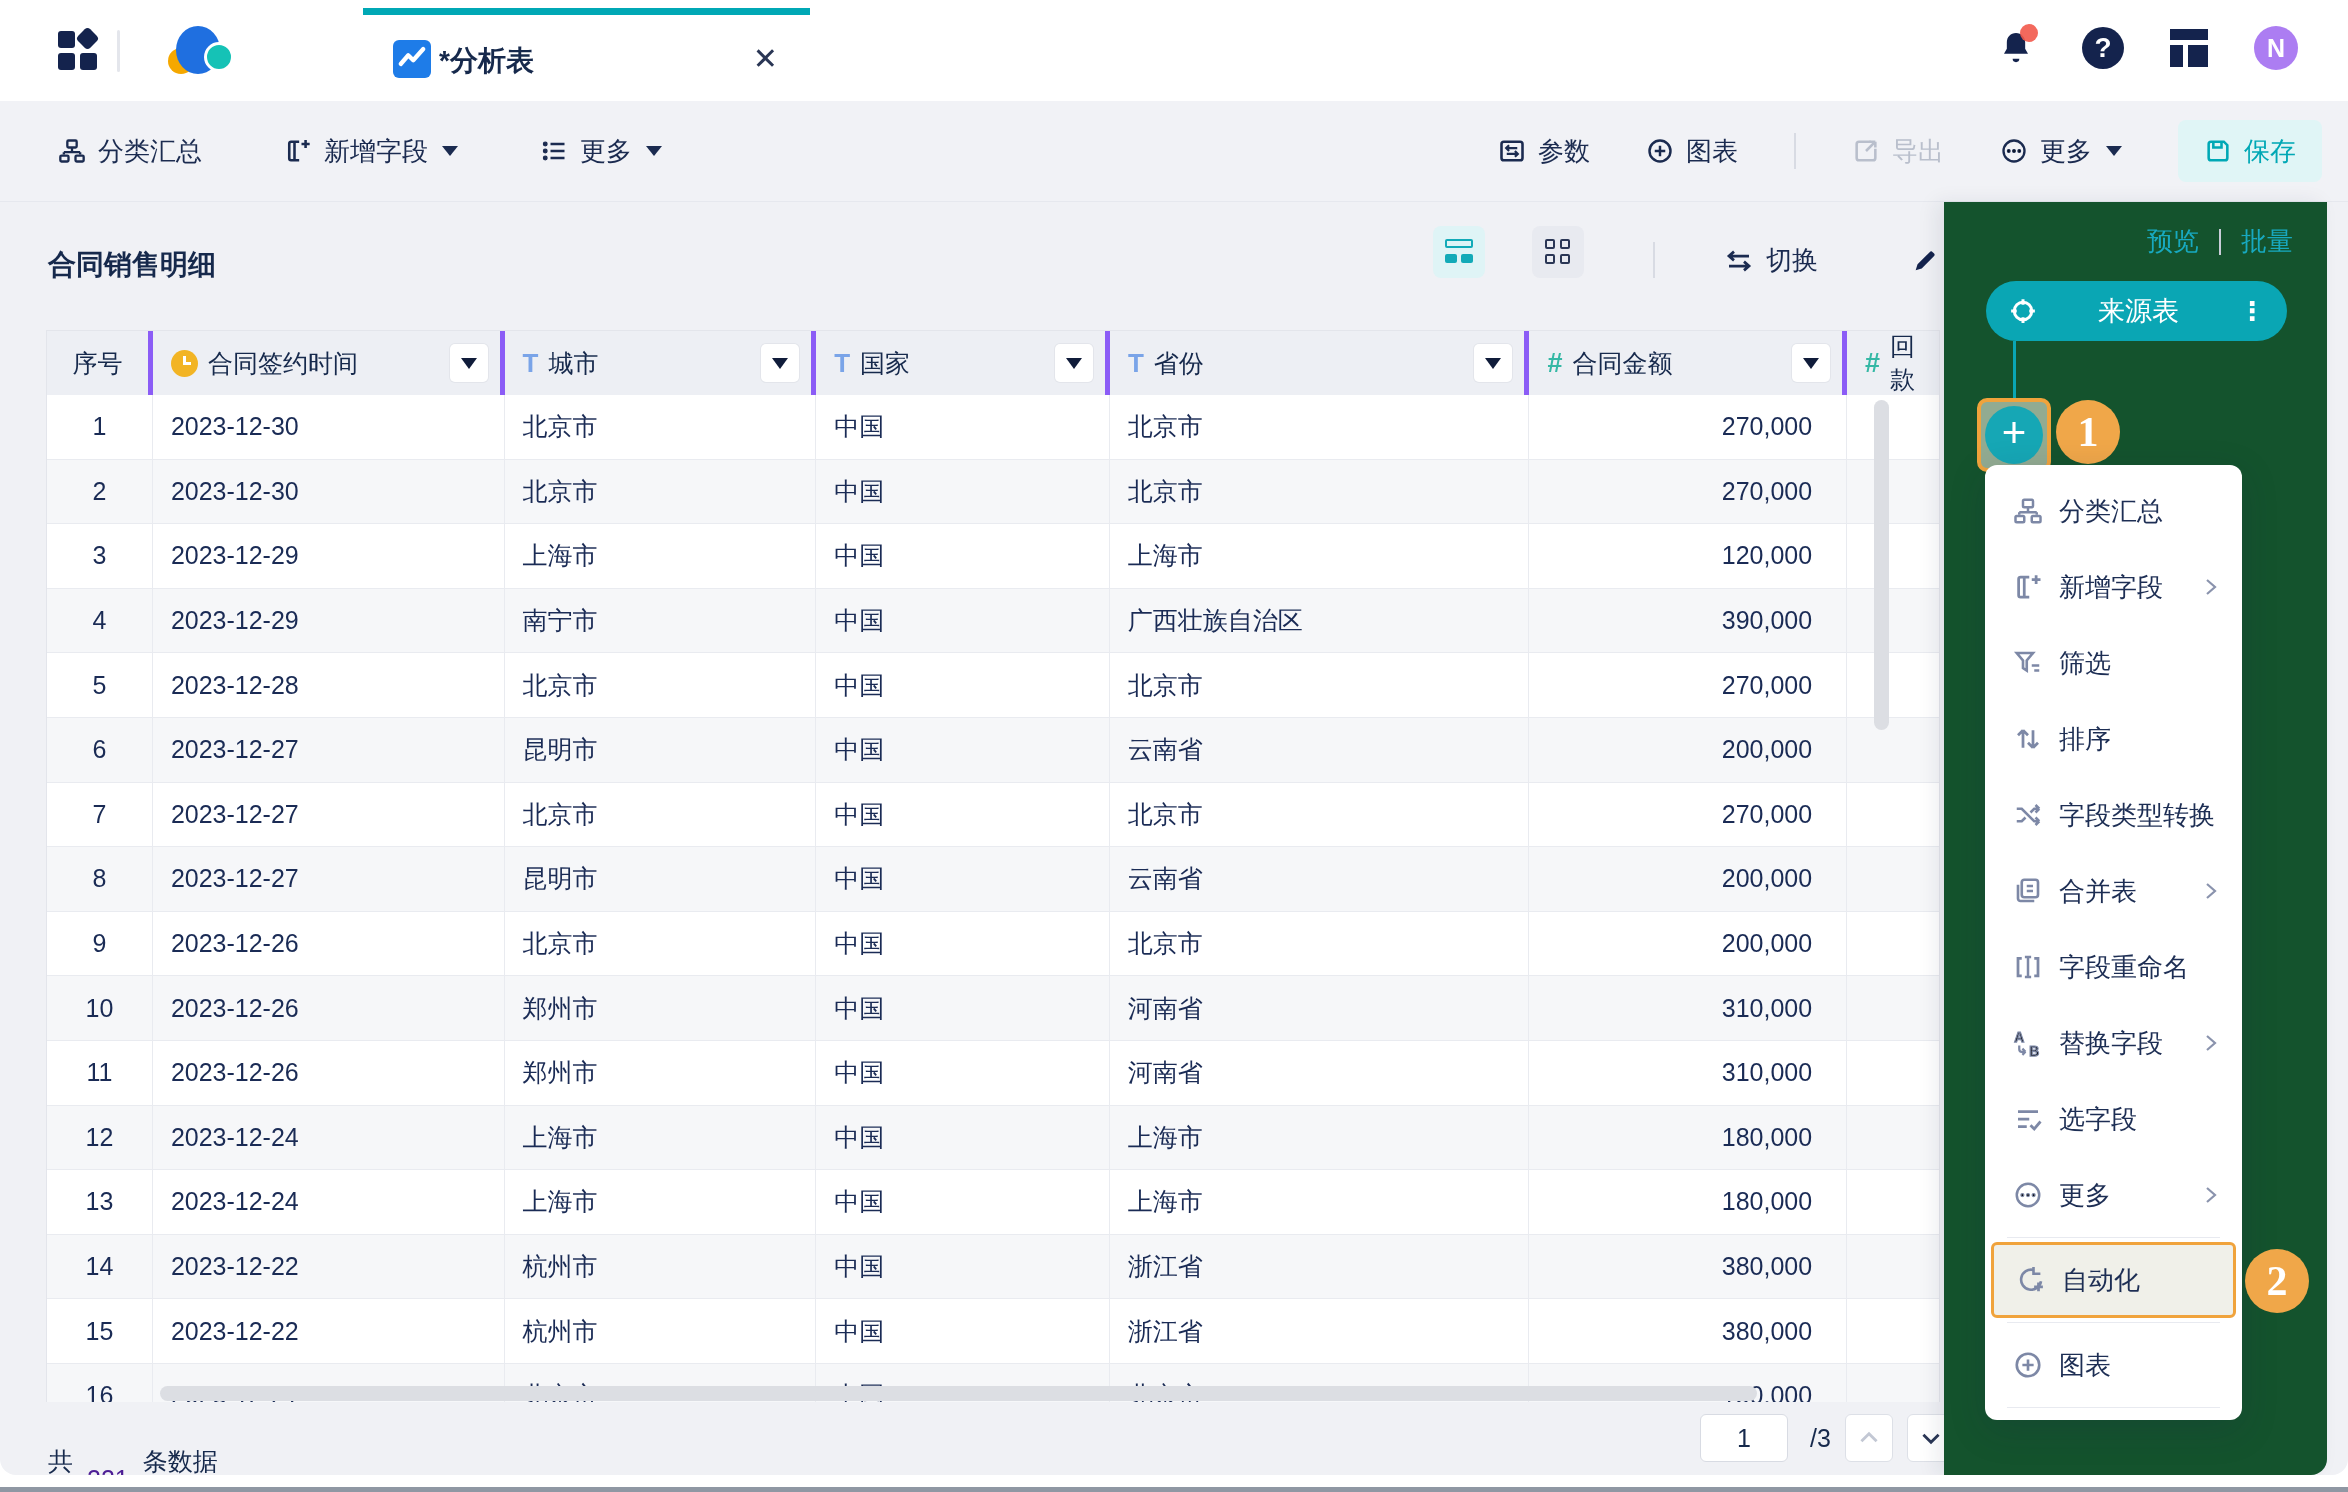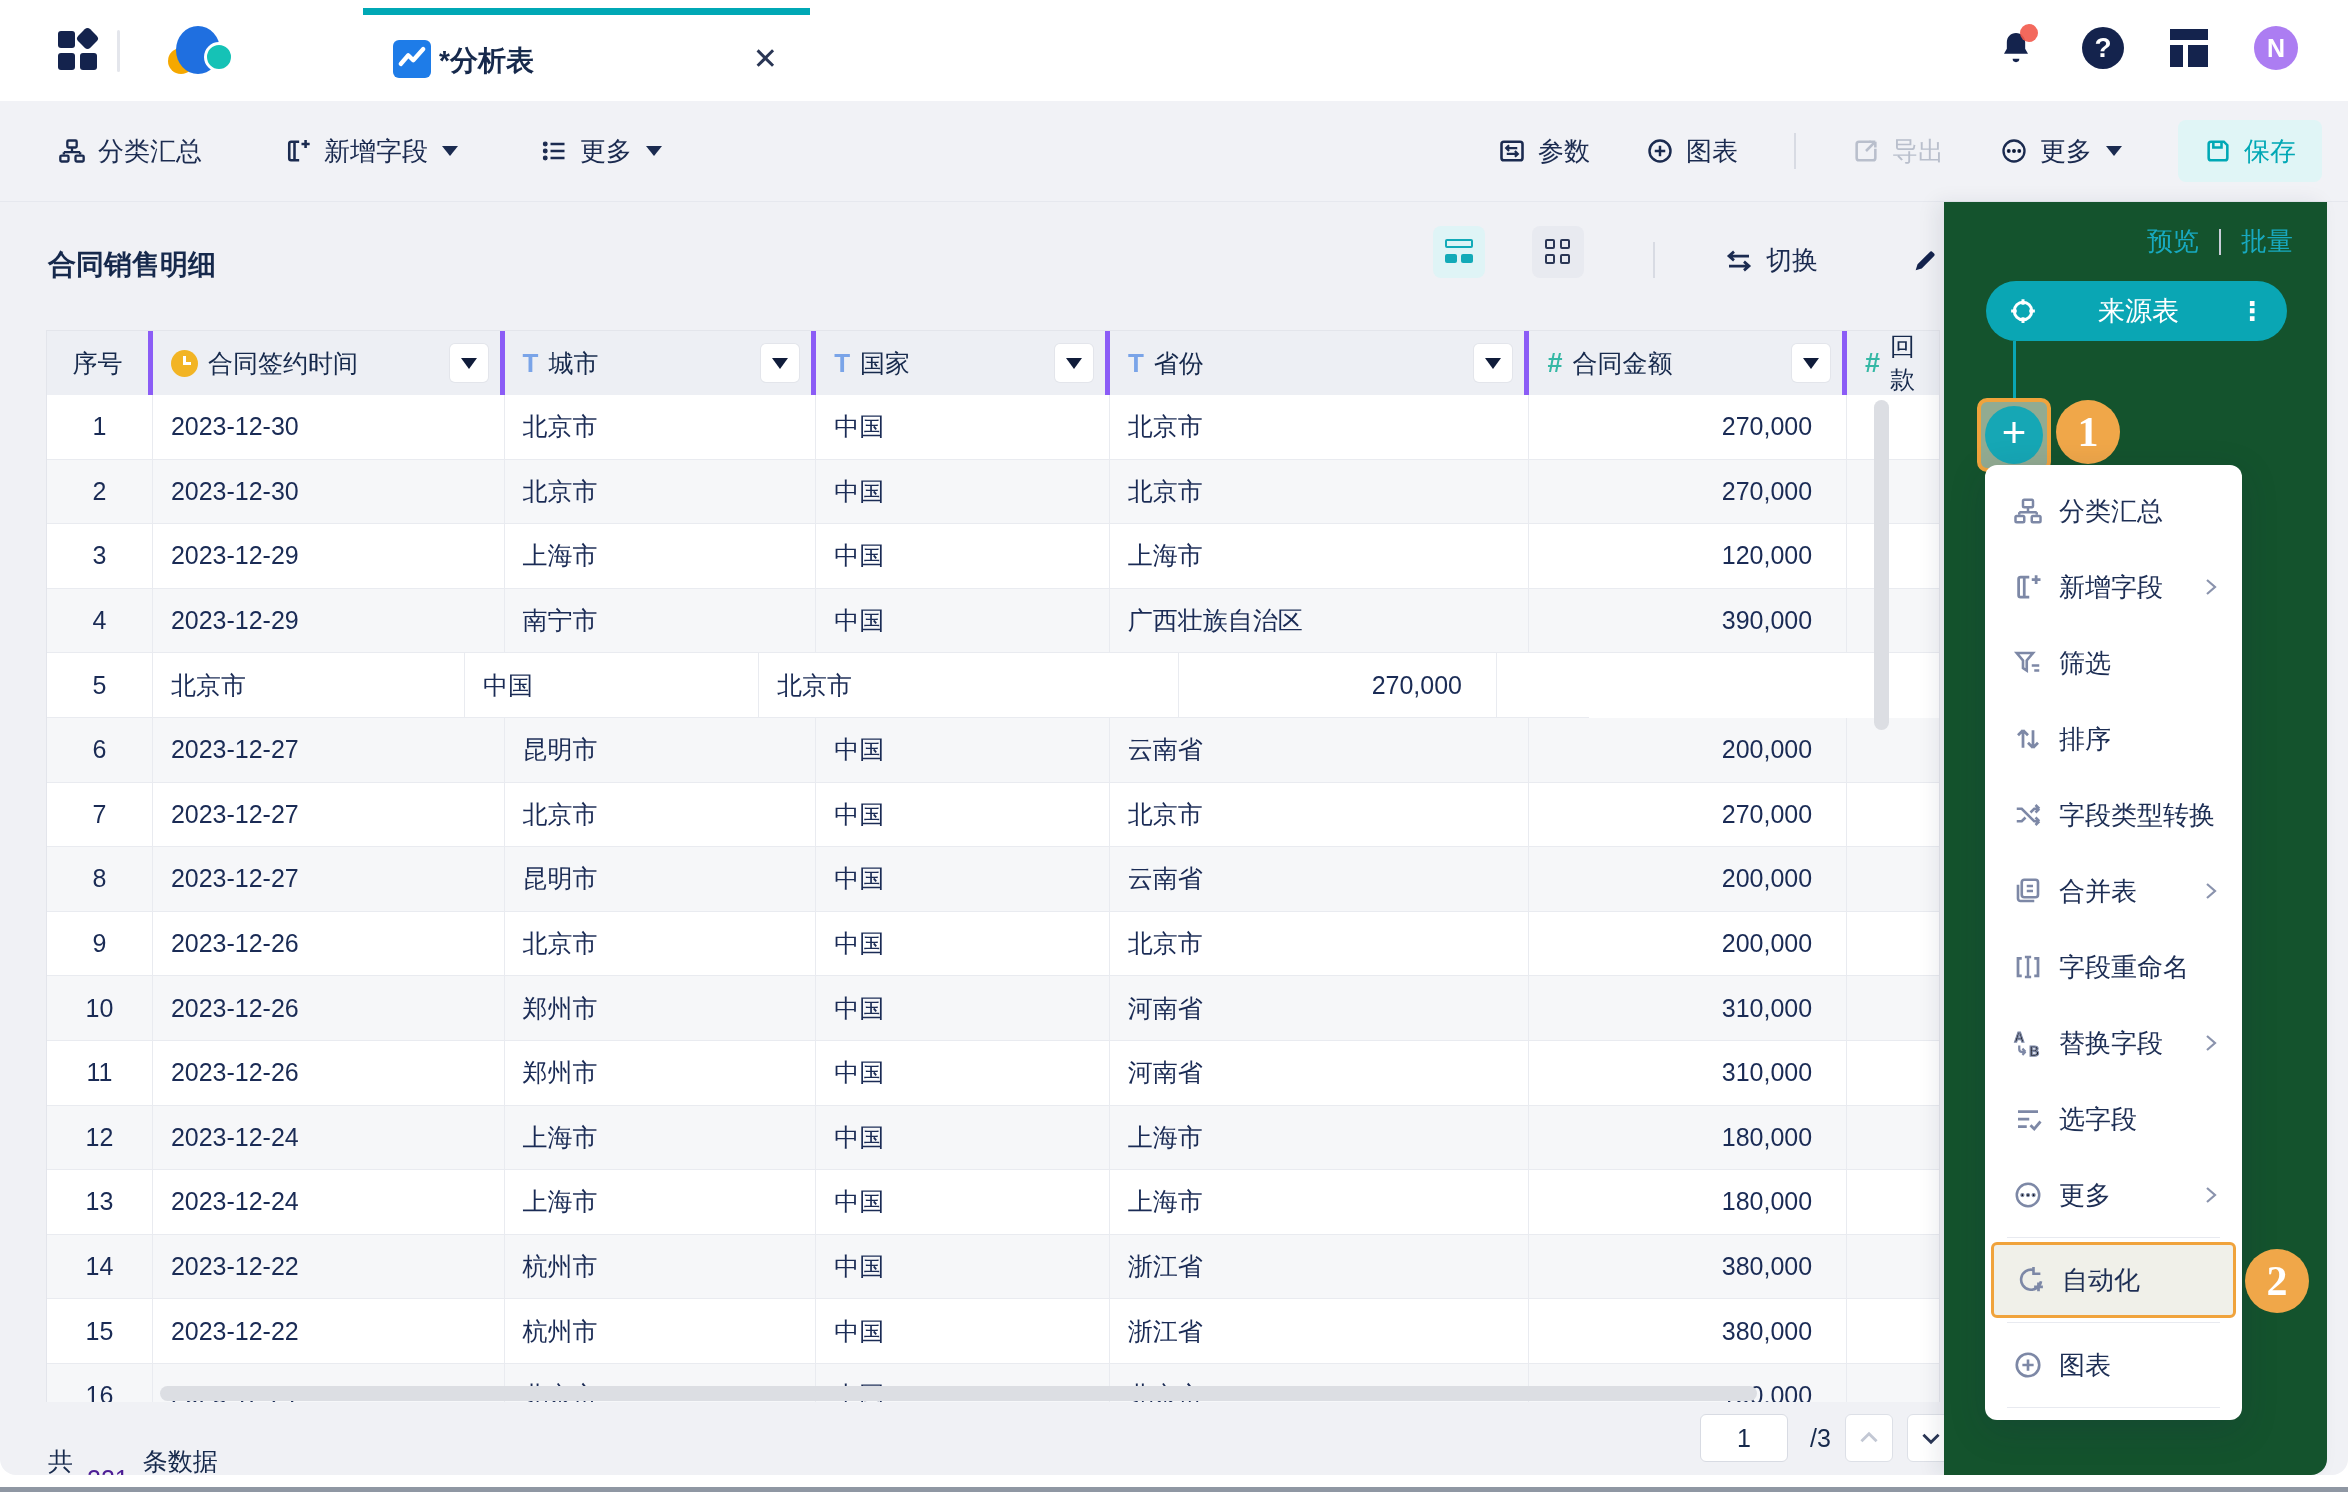--- a/index.html
+++ b/index.html
@@ -449,20 +449,21 @@
           <div class="td c-idx">4</div>
           <div class="td c-date">2023-12-29</div>
           <div class="td c-city">南宁市</div>
           <div class="td c-country">中国</div>
           <div class="td c-province">广西壮族自治区</div>
           <div class="td c-amount">390,000</div>
           <div class="td c-refund"></div>
         </div>
         <div class="tr">
           <div class="td c-idx">5</div>
+          <div class="td c-date">2023-12-28</div>
           <div class="td c-city">北京市</div>
           <div class="td c-country">中国</div>
           <div class="td c-province">北京市</div>
           <div class="td c-amount">270,000</div>
           <div class="td c-refund"></div>
         </div>
         <div class="tr even">
           <div class="td c-idx">6</div>
           <div class="td c-date">2023-12-27</div>
           <div class="td c-city">昆明市</div>

